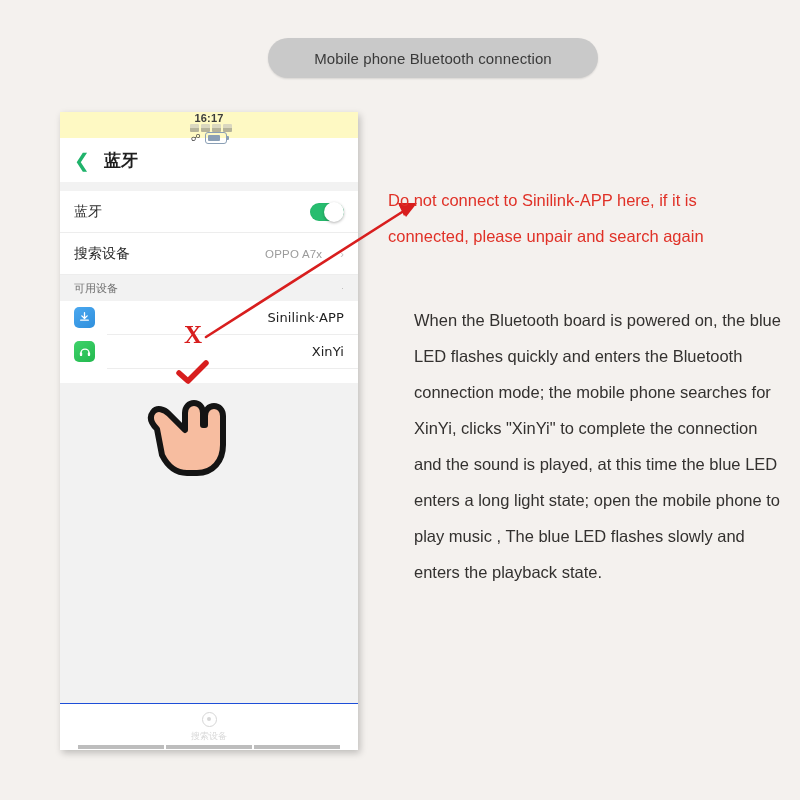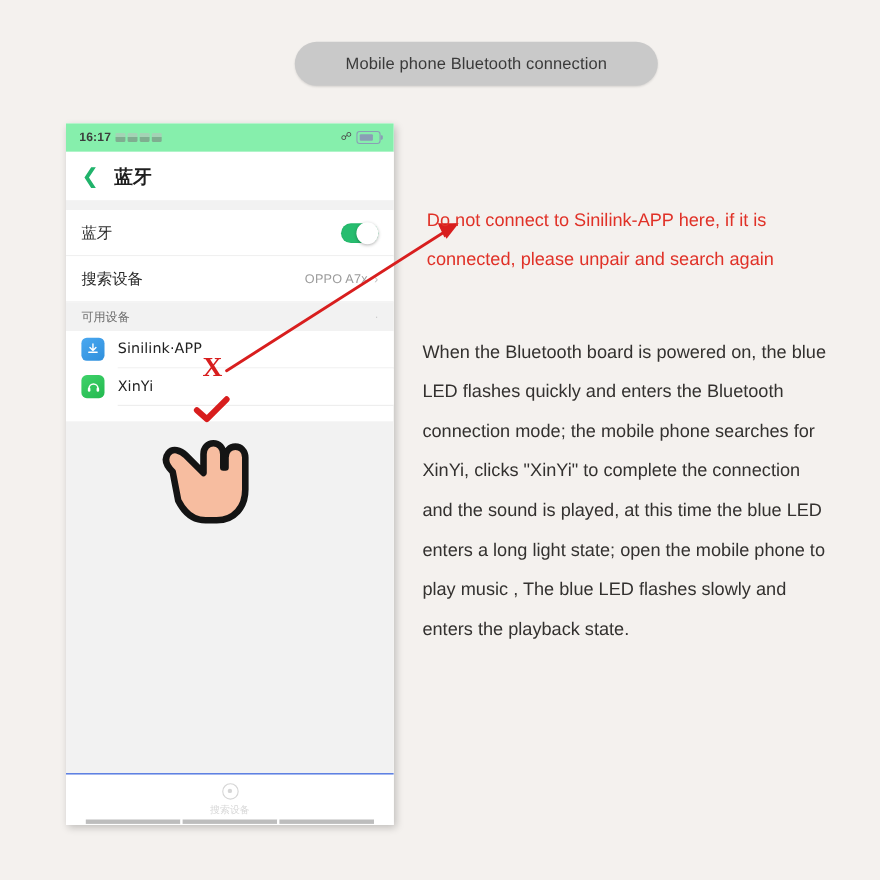--- a/index.html
+++ b/index.html
@@ -36,21 +36,22 @@
     background:#ffffff;
     box-shadow:2px 3px 7px rgba(0,0,0,.22);
     overflow:hidden;
   }
 
   
   .statusbar{
     height:26px;
     display:flex; align-items:center;
     padding:0 12px;
-    background:#86efac;
+    background:#fef9c3;
+    flex-direction:column;
   }
   .statusbar .time{
     font-size:11px;color:#3c3c3c;font-weight:bold;letter-spacing:.2px;
   }
   .statusbar .sigs{
     display:flex;align-items:center;gap:2px;margin-left:4px;opacity:.55;
   }
   .bar-ico{
     display:inline-block;width:9px;height:8px;
     background:linear-gradient(to top,#7a7a7a 55%,#bdbdbd 55%);
@@ -91,21 +92,21 @@
     height:41px;display:flex;align-items:center;
     padding:0 14px;background:#fff;
     border-bottom:1px solid #ededed;
   }
   .srow .lbl{
     font-size:14px;color:#2b2b2b;
     font-family:"DejaVu Sans",sans-serif;
   }
   .srow .flex{flex:1;}
   .srow .val{
-    font-size:11.5px;color:#9b9b9b;margin-right:6px;letter-spacing:.2px;
+    font-size:11.5px;color:#9b9b9b;margin-right:18px;letter-spacing:.2px;
   }
   .srow .chev{font-size:11px;color:#c2c2c2;}
 
   .toggle{
     width:34px;height:18px;border-radius:9px;background:#27bd6f;position:relative;
     box-shadow:inset 0 0 0 1px rgba(0,0,0,.03);
   }
   .toggle .knob{
     position:absolute;right:0px;top:-1px;width:20px;height:20px;border-radius:50%;
     background:#fff;box-shadow:0 1px 3px rgba(0,0,0,.3);
@@ -118,21 +119,21 @@
     gap:12px;
   }
   .sechead .t{
     font-size:11px;color:#6d6d6d;font-family:"DejaVu Sans",sans-serif;
   }
   .sechead .f{flex:1;}
   .sechead .dot{font-size:9px;color:#b8b8b8;}
 
   
   .drow{
-    height:33px;display:flex;align-items:center;padding:0 14px;background:#fff;
+    height:33px;display:flex;align-items:center;padding:0 14px;background:#fff;justify-content:space-between;
   }
   .dicon{
     width:21px;height:21px;border-radius:5px;margin-right:12px;
     display:flex;align-items:center;justify-content:center;flex:none;
   }
   .dicon.blue{background:linear-gradient(145deg,#4aa8f0,#2f8fdc);}
   .dicon.green{background:linear-gradient(145deg,#3fd26a,#23b94f);}
   .dicon svg{display:block;}
   .dname{
     font-size:13px;color:#222;font-family:"DejaVu Sans",sans-serif;
@@ -179,21 +180,21 @@
     position:absolute;left:147px;top:385px;
   }
 
   
   #warning-text{
     position:absolute;left:388px;top:182px;width:380px;
     color:#e03127;font-size:16.5px;line-height:36px;
     font-family:"Liberation Sans",sans-serif;
   }
   #body-text{
-    position:absolute;left:384px;top:302px;width:372px;
+    position:absolute;left:414px;top:302px;width:372px;
     color:#33312f;font-size:16.5px;line-height:36px;
     font-family:"Liberation Sans",sans-serif;
   }
 </style>
 </head>
 <body>
 
 <div id="header-pill">
   <span class="title">Mobile phone Bluetooth connection</span>
 </div>

